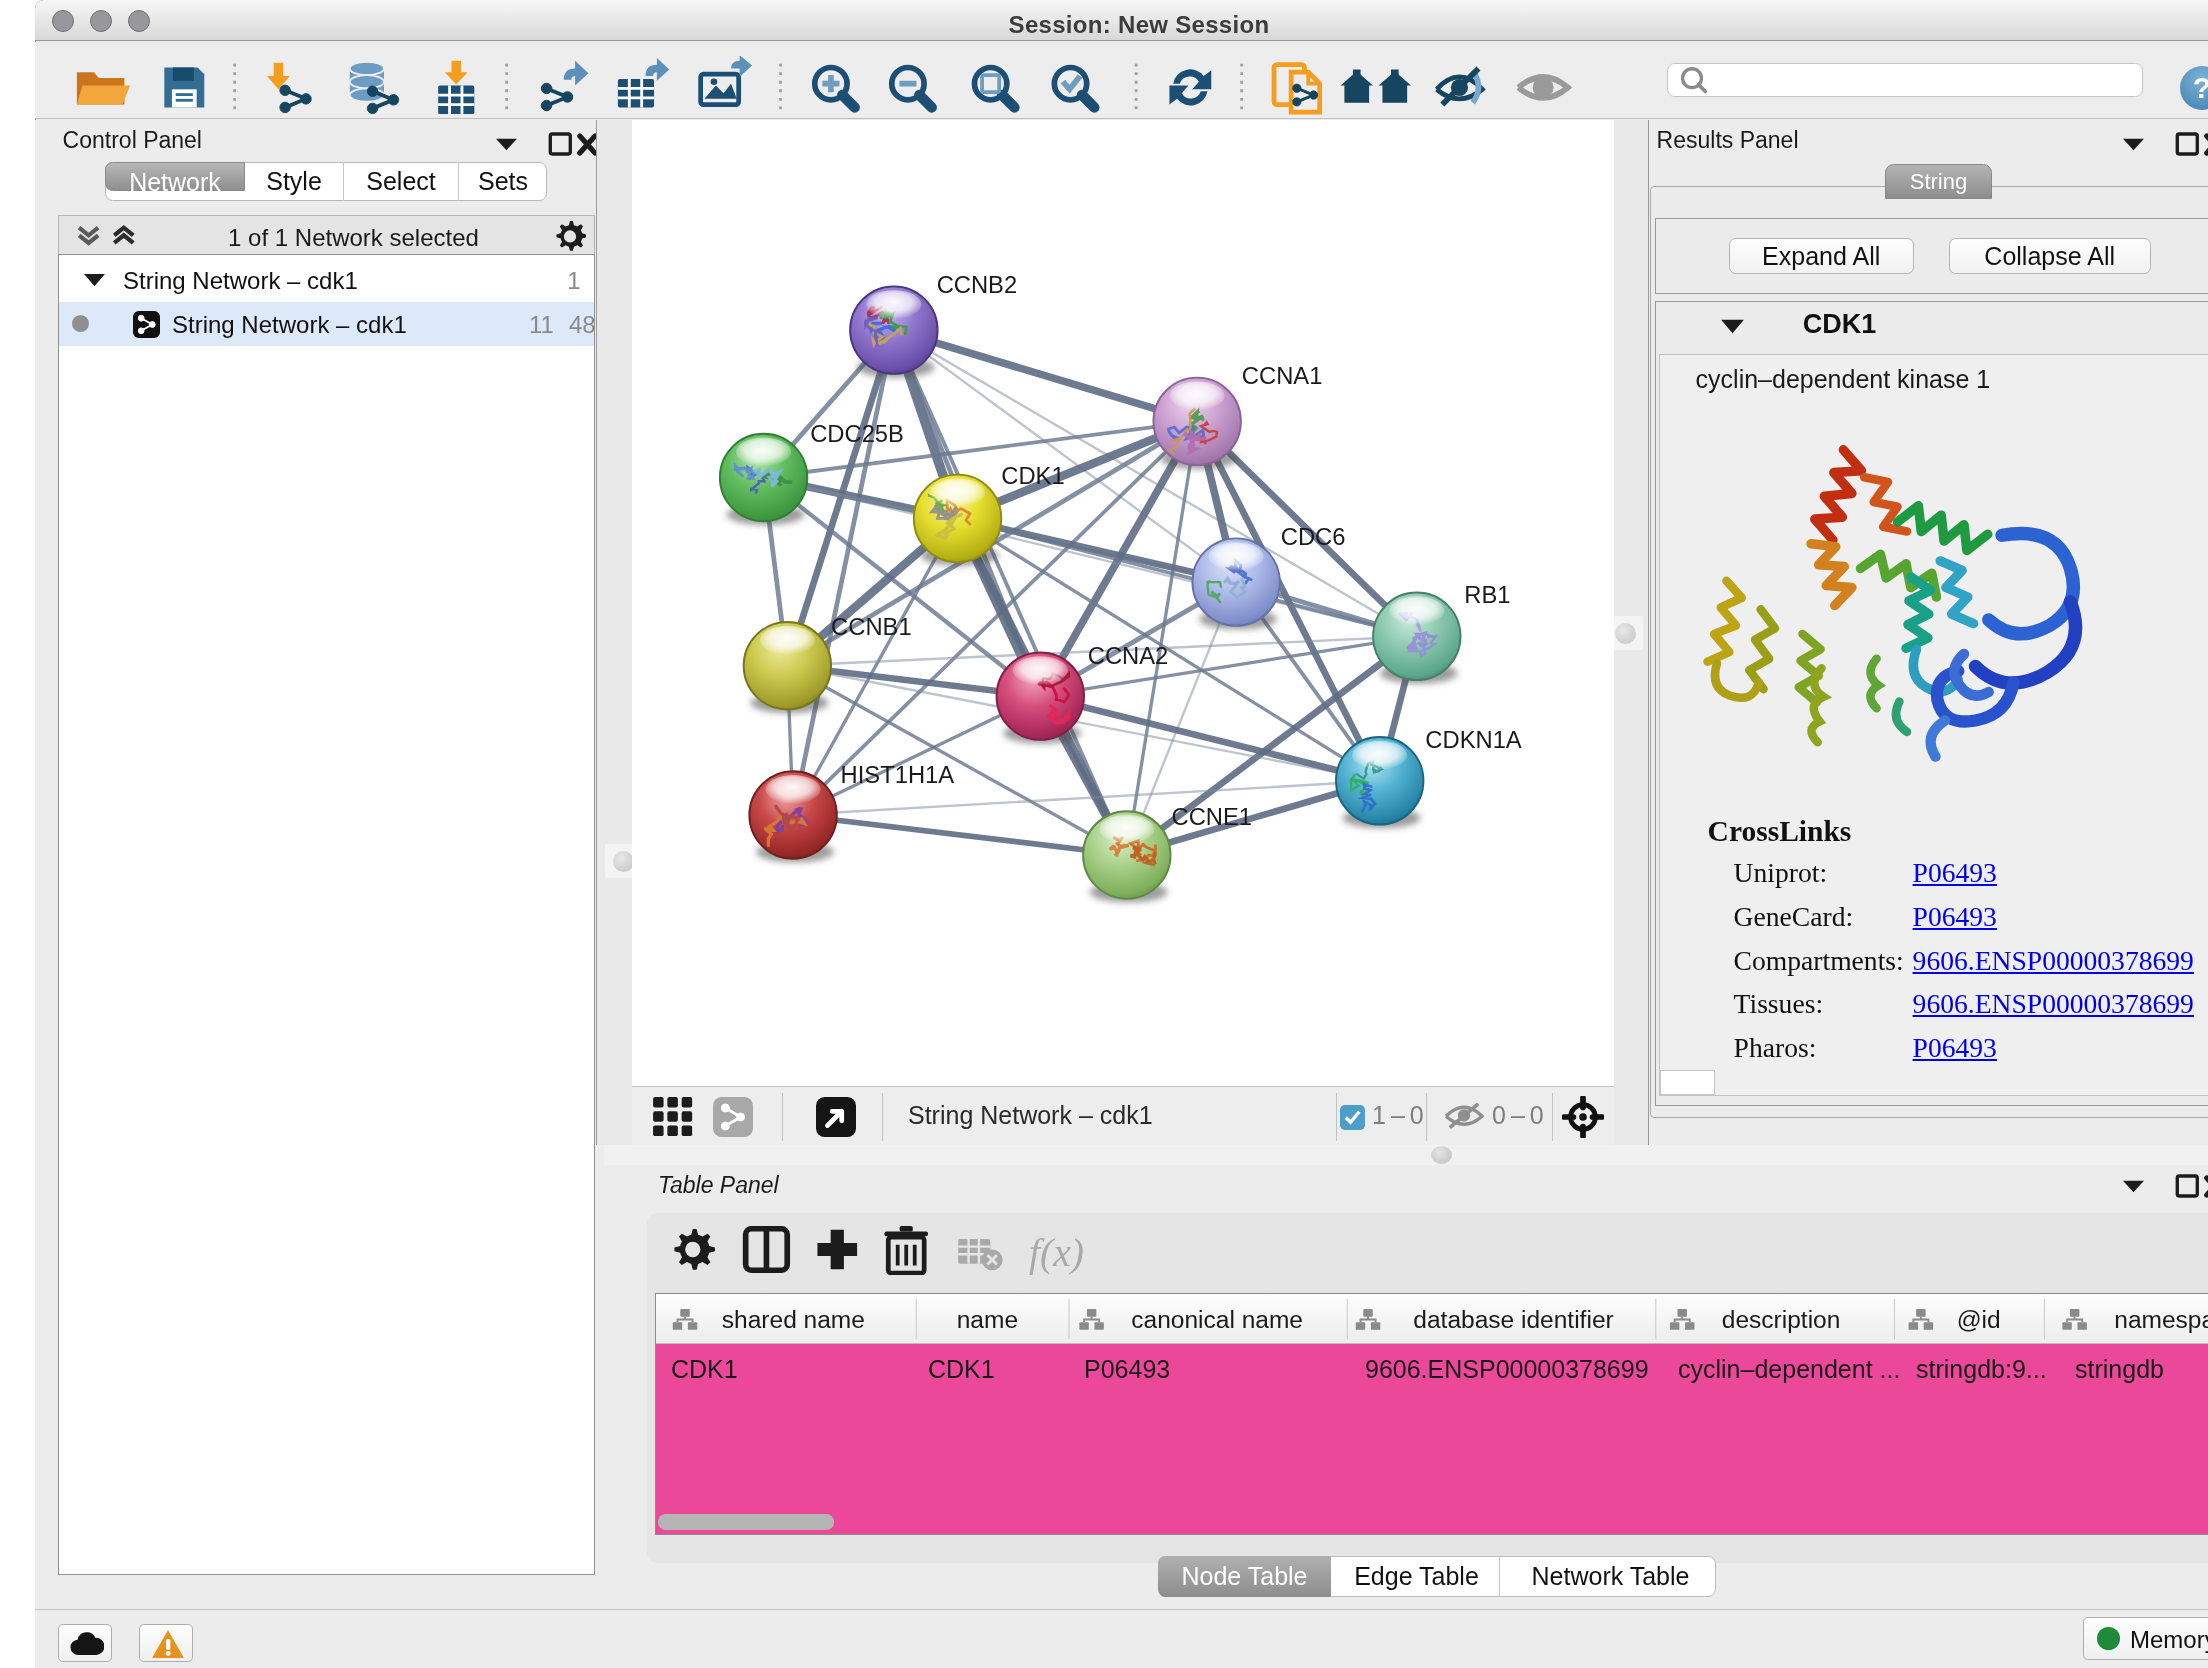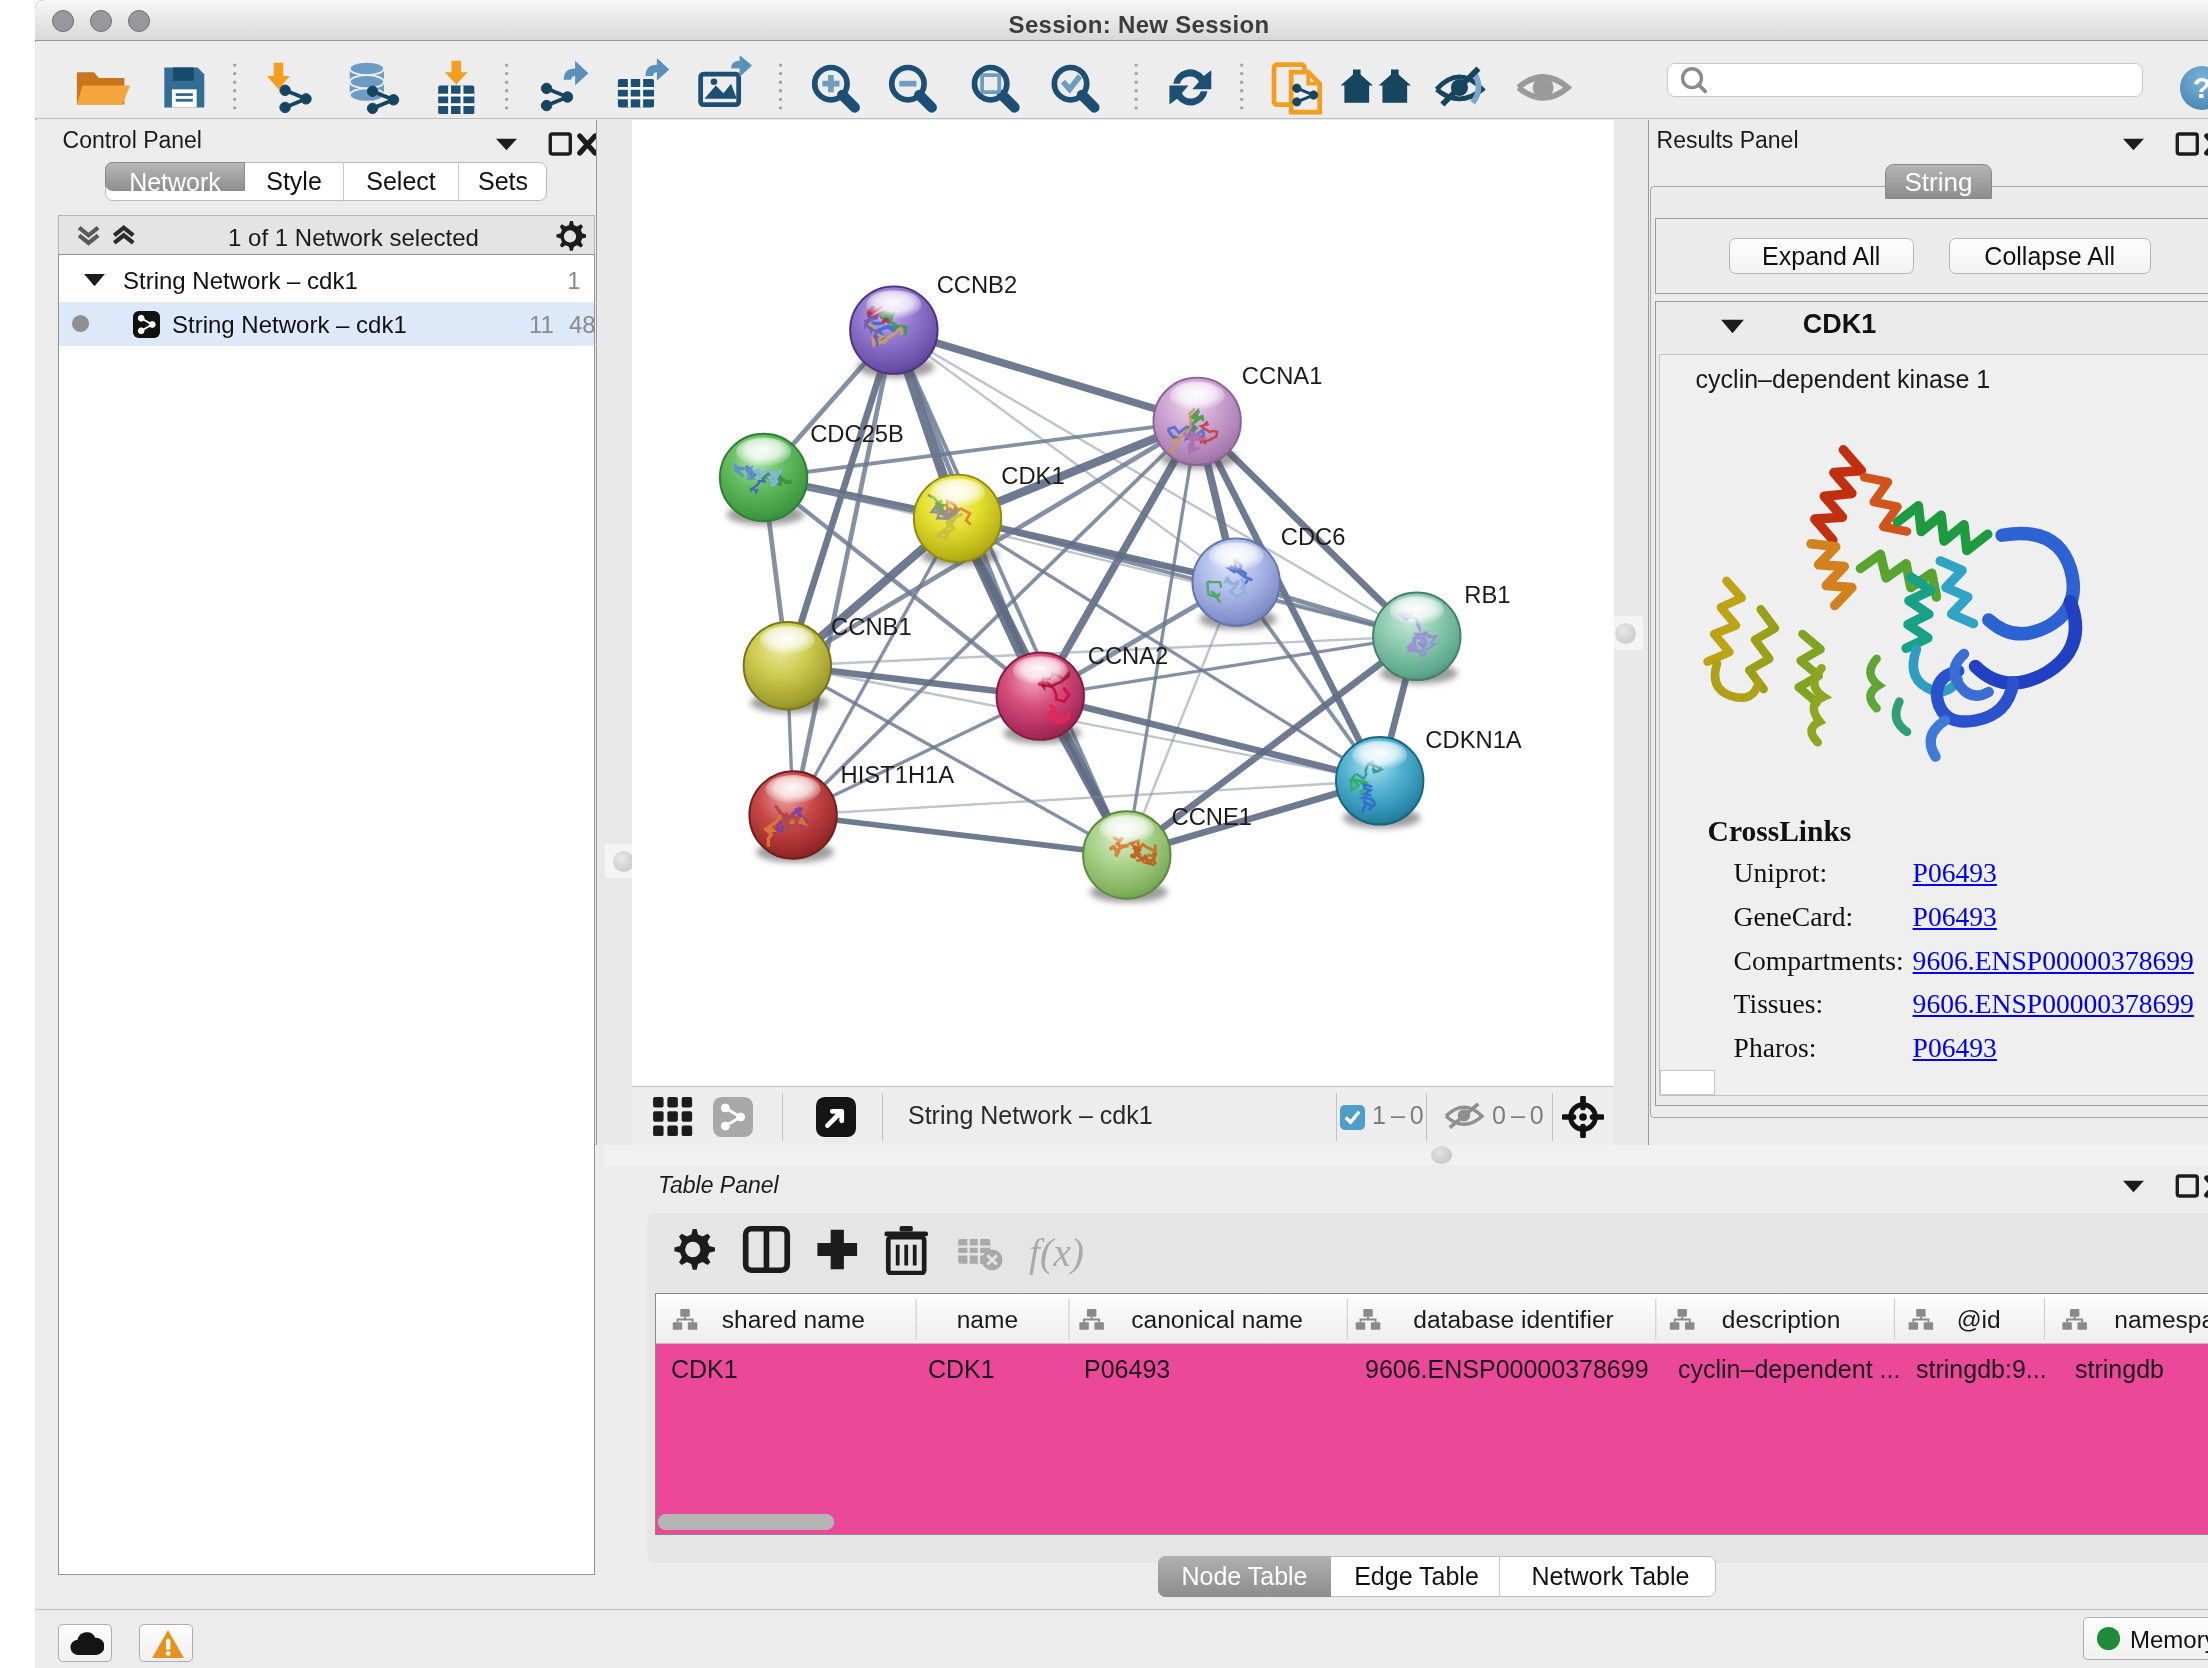--- a/index.html
+++ b/index.html
@@ -553,21 +553,21 @@
       </div>
     </div>
   <div id="rpanel">
     <div style="position:absolute;left:7.6px;top:6.7px;font-size:23px;color:#1a1a1a;">Results Panel</div>
     <svg style="position:absolute;left:474px;top:10.5px;" width="100" height="27" viewBox="0 0 105 28">
       <path d="M0 8 L22 8 L11 20 Z" fill="#1c1c1c"></path>
       <rect x="57" y="3" width="21" height="21" fill="none" stroke="#1c1c1c" stroke-width="3.5" rx="2"></rect>
       <path d="M88 5 L104 23 M104 5 L88 23" stroke="#1c1c1c" stroke-width="5.5" stroke-linecap="round"></path>
     </svg>
     <div style="position:absolute;left:1px;top:66px;width:574px;height:932px;background:#ebebeb;border:1px solid #a8a8a8;border-radius:3.8px;"></div>
-    <div style="position:absolute;left:236px;top:44px;width:107px;height:35px;background:linear-gradient(#b4b4b4,#8d8d8d);border:1px solid #888;border-radius:8.6px 8.6px 0 0;color:#fff;font-size:26px;text-align:center;line-height:34px;">String</div>
+    <div style="position:absolute;left:236px;top:44px;width:107px;height:35px;background:linear-gradient(#b4b4b4,#8d8d8d);border:1px solid #888;border-radius:8.6px 8.6px 0 0;color:#fff;font-size:22px;text-align:center;line-height:34px;">String</div>
     <div style="position:absolute;left:5.7px;top:98px;width:567px;height:76px;background:#ebebeb;border:1px solid #9a9a9a;">
       <div style="position:absolute;left:73px;top:19px;width:185px;height:36px;background:linear-gradient(#fefefe,#f2f2f2);border:1px solid #b4b4b4;border-radius:6.7px;font-size:25px;text-align:center;line-height:35px;color:#111;">Expand All</div>
       <div style="position:absolute;left:293px;top:19px;width:202px;height:36px;background:linear-gradient(#fefefe,#f2f2f2);border:1px solid #b4b4b4;border-radius:6.7px;font-size:25px;text-align:center;line-height:35px;color:#111;">Collapse All</div>
     </div>
     <div style="position:absolute;left:5.7px;top:181px;width:567px;height:805px;background:#ebebeb;border:1px solid #9a9a9a;">
       <svg style="position:absolute;left:64px;top:15px;" width="25" height="19" viewBox="0 0 26 20">
           <path d="M1 3 L25 3 L13 17 Z" fill="#1c1c1c"></path>
         </svg>
       <div style="position:absolute;left:147px;top:6.7px;font-size:27px;font-weight:700;color:#111;">CDK1</div>
       <div style="position:absolute;left:2.9px;top:52px;width:557px;height:742px;background:#efefef;border:1px solid #c2c2c2;">

